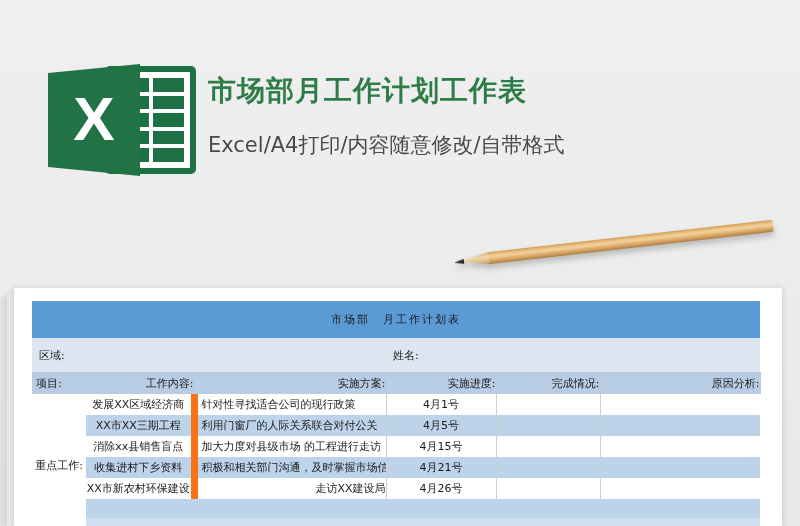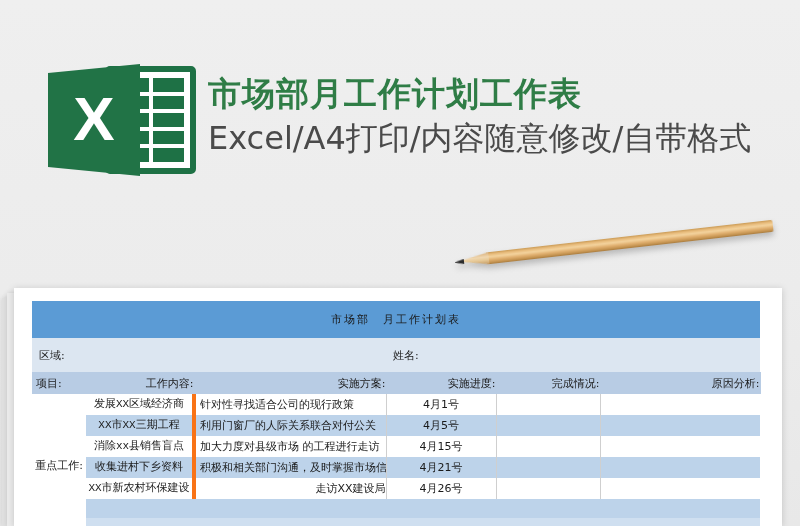--- a/index.html
+++ b/index.html
@@ -77,31 +77,31 @@
     font-weight: bold;
     font-family: "Liberation Sans", sans-serif;
     line-height: 1;
     padding-bottom: 2px;
     box-sizing: border-box;
   }
 
   .title-main {
     position: absolute;
     left: 208px; top: 72px;
-    font-size: 33px;
+    font-size: 28px;
     font-weight: bold;
     color: #2f7d46;
     letter-spacing: 1px;
     font-family: "DejaVu Sans", "Liberation Sans", sans-serif;
     white-space: nowrap;
   }
   .title-sub {
     position: absolute;
-    left: 208px; top: 117px;
-    font-size: 32px;
+    left: 208px; top: 131px;
+    font-size: 21px;
     color: #4a4a4a;
     letter-spacing: 0px;
     font-family: "DejaVu Sans", "Liberation Sans", sans-serif;
     white-space: nowrap;
   }
 
   
   .pencil {
     position: absolute;
     left: 455px; top: 256px;
@@ -206,21 +206,21 @@
     background: #5b9bd5;
     text-align: center;
     font-size: 11px;
     color: #131d29;
     vertical-align: middle;
   }
 
   .r-data td { height: 21px; }
   .r-data.odd td { background: #ffffff; }
   .r-data.even td { background: #bdd3ea; }
-  .r-data td.c-work  { text-align: center; border-right: 4px solid #f97316; font-family: Liberation Mono, monospace; }
+  .r-data td.c-work  { text-align: center; border-right: 7px solid #f97316; }
   .r-data td.c-plan  { text-align: left; border-right: 1px solid #cfcfcf; padding-left: 4px !important; }
   .r-data td.c-plan.leftish { text-align: right; padding-left: 5px !important; }
   .r-data td.c-prog  { text-align: center; border-right: 1px solid #cfcfcf; }
   .r-data td.c-done  { border-right: 1px solid #cfcfcf; }
   .r-data td.c-why   { }
 
   .r-blank td {
     height: 19px;
     background: #bdd3ea;
   }

